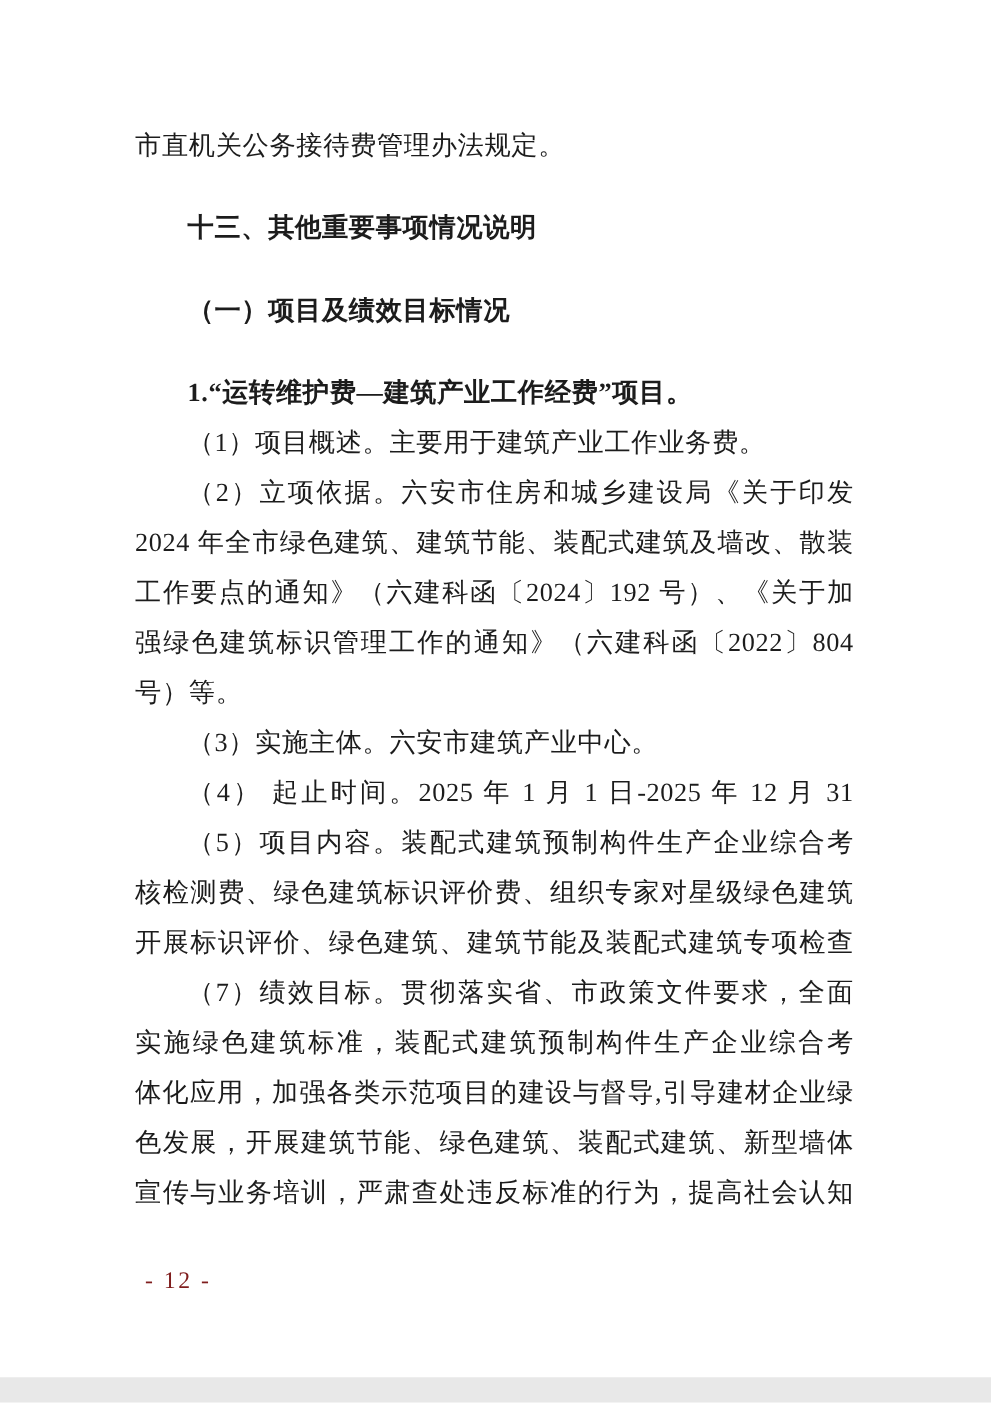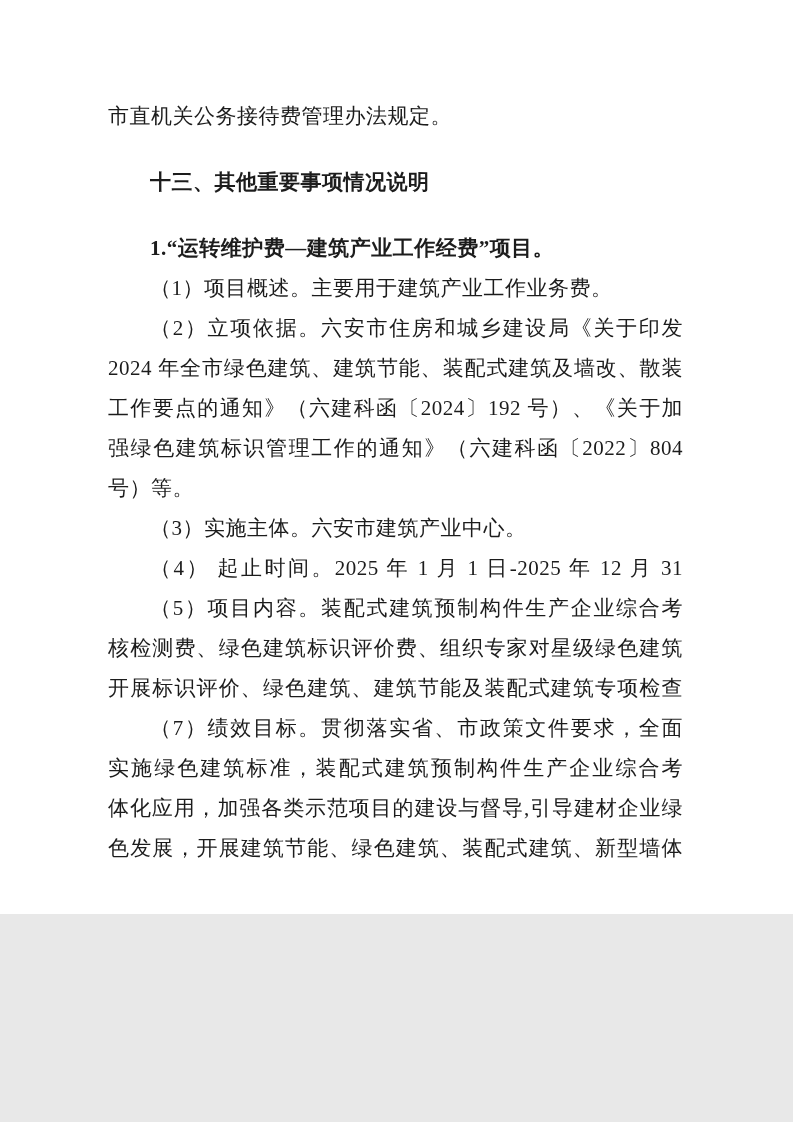--- a/index.html
+++ b/index.html
@@ -3,21 +3,21 @@
 <meta charset="utf-8">
 <style>
   html, body {
     margin: 0;
     padding: 0;
     background: #e8e8e8;
   }
   .page {
     position: relative;
     width: 793px;
-    height: 914px;
+    height: 1102px;
     margin: 0 auto;
     background: #ffffff;
     overflow: hidden;
     font-family: "Liberation Serif", "DejaVu Serif", serif;
     color: #1c1c1c;
   }
   .content {
     padding: 96px 110px 0 108px; 
   }
   .line {
@@ -49,31 +49,33 @@
     color: #7f1d1d;
   }
 </style>
 </head>
 <body>
 
 <div class="page">
   <div class="content">
     <div class="line">市直机关公务接待费管理办法规定。</div>
     <div class="line bold indent">十三、其他重要事项情况说明</div>
+    <div class="line bold indent">（一）项目及绩效目标情况</div>
     <div class="line bold indent">1.“运转维护费—建筑产业工作经费”项目。</div>
     <div class="line indent">（1）项目概述。主要用于建筑产业工作业务费。</div>
     <div class="line indent justify">（2）立项依据。六安市住房和城乡建设局《关于印发</div>
     <div class="line justify">2024 年全市绿色建筑、建筑节能、装配式建筑及墙改、散装</div>
     <div class="line justify">工作要点的通知》（六建科函〔2024〕192 号）、《关于加</div>
     <div class="line justify">强绿色建筑标识管理工作的通知》（六建科函〔2022〕804</div>
     <div class="line">号）等。</div>
     <div class="line indent">（3）实施主体。六安市建筑产业中心。</div>
     <div class="line indent justify">（4） 起止时间。2025 年 1 月 1 日-2025 年 12 月 31 日。</div>
     <div class="line indent justify">（5）项目内容。装配式建筑预制构件生产企业综合考</div>
     <div class="line justify">核检测费、绿色建筑标识评价费、组织专家对星级绿色建筑</div>
     <div class="line justify">开展标识评价、绿色建筑、建筑节能及装配式建筑专项检查</div>
     <div class="line indent justify">（7）绩效目标。贯彻落实省、市政策文件要求，全面</div>
     <div class="line justify">实施绿色建筑标准，装配式建筑预制构件生产企业综合考</div>
     <div class="line justify">体化应用，加强各类示范项目的建设与督导,引导建材企业绿</div>
     <div class="line justify">色发展，开展建筑节能、绿色建筑、装配式建筑、新型墙体</div>
+    <div class="line justify">宣传与业务培训，严肃查处违反标准的行为，提高社会认知</div>
   </div>
   <div class="page-number">- 12 -</div>
 </div>
 
 </body></html>

